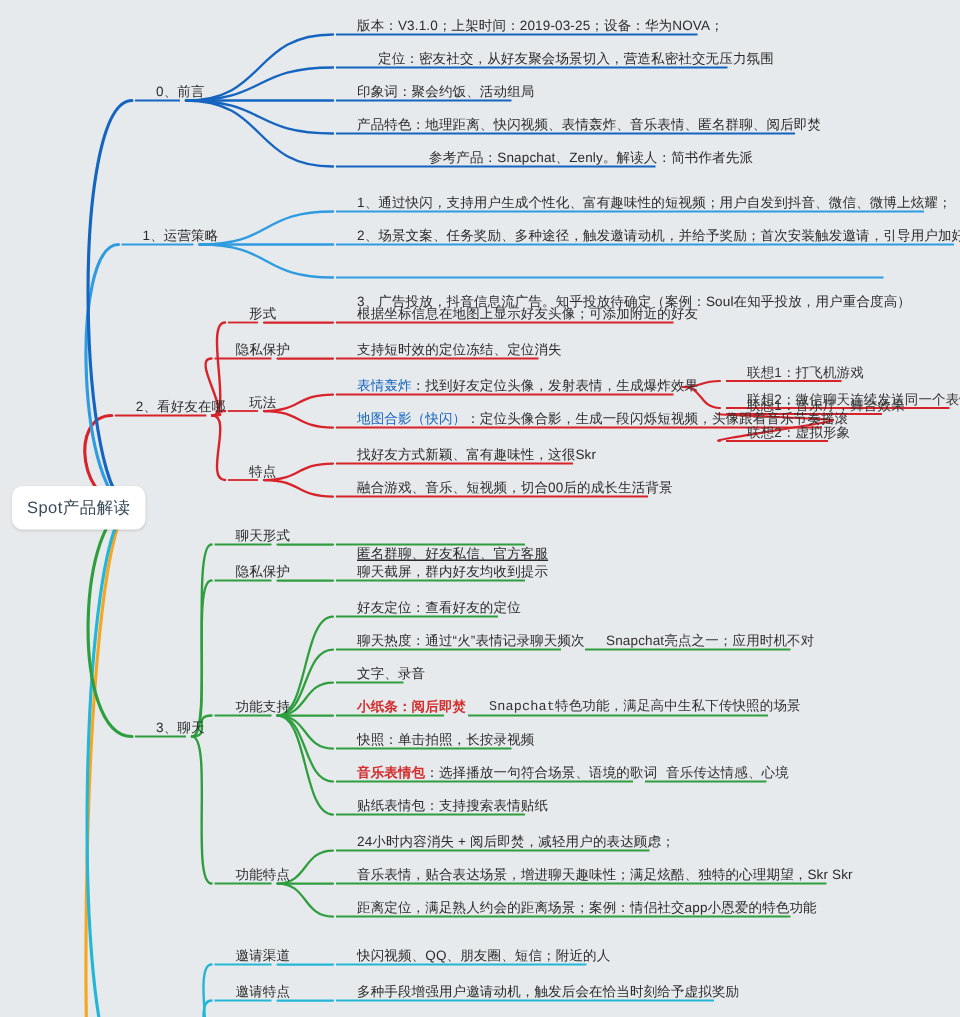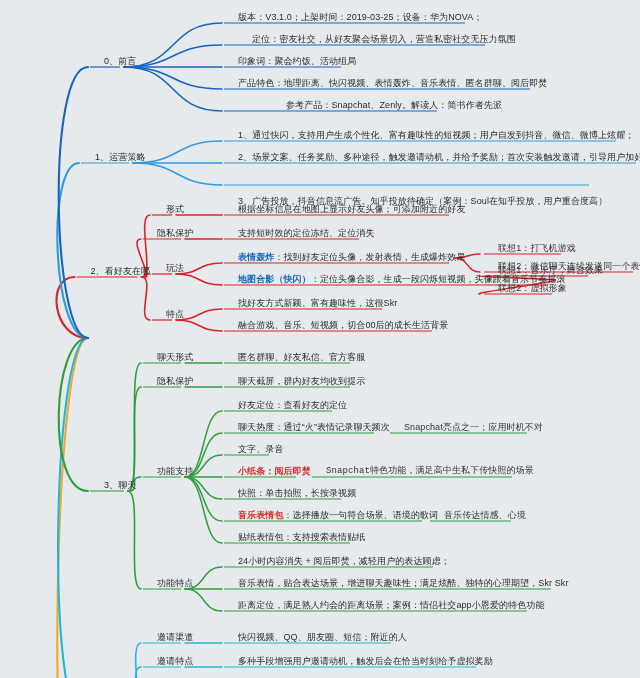--- a/index.html
+++ b/index.html
@@ -25,21 +25,21 @@
     position:absolute;
     background:#ffffff;
     border-radius:7px;
     padding:7px 10px;
     font-size:11px;
     color:#3a4a5a;
     box-shadow:0 1px 2px rgba(0,0,0,.12);
     white-space:nowrap;
     letter-spacing:.3px;
   }
-  .hl-blue{color:#1565c0;font-weight:bold;}
+  .hl-blue{color:#1565c0;font-weight:normal;}
   .hl-red{color:#d32f2f;font-weight:bold;}
   .side{font-size:9px;color:#333;}
 </style>
 </head>
 <body>
 
 <div id="canvas">
   <svg class="lines" id="svg-lines" viewBox="0 0 640 678" xmlns="http://www.w3.org/2000/svg">
       <path d="M 88 338 C 52 338, 46 858, 79 858" fill="none" stroke="#f5a623" stroke-width="2.1" stroke-linecap="round"></path>
       <path d="M 88 338 C 52 338, 46 719, 83.5 719" fill="none" stroke="#24b6d6" stroke-width="2.1" stroke-linecap="round"></path>
@@ -195,21 +195,21 @@
       <div class="node side" style="left: 484px; top: 243px;">联想1：打飞机游戏</div>
       <div class="node side" style="left: 484px; top: 261px;">联想2：微信聊天连续发送同一个表情</div>
       <div class="node " style="left: 224px; top: 274px;"><span class="hl-blue">地图合影（快闪）</span><span>：定位头像合影，生成一段闪烁短视频，头像跟着音乐节奏摇滚</span></div>
       <div class="node side" style="left: 484px; top: 265px;">联想1：音乐厅，舞台效果</div>
       <div class="node side" style="left: 484px; top: 283px;">联想2：虚拟形象</div>
       <div class="node " style="left: 152px; top: 263px;">玩法</div>
       <div class="node " style="left: 224px; top: 298px;"><span>找好友方式新颖、富有趣味性，这很Skr</span></div>
       <div class="node " style="left: 224px; top: 320px;"><span>融合游戏、音乐、短视频，切合00后的成长生活背景</span></div>
       <div class="node " style="left: 152px; top: 309px;">特点</div>
       <div class="node " style="left: 76.5px; top: 266px;">2、看好友在哪</div>
-      <div class="node " style="left: 224px; top: 352px;"><span>匿名群聊、好友私信、官方客服</span></div>
+      <div class="node " style="left: 224px; top: 364px; text-decoration: underline;"><span>匿名群聊、好友私信、官方客服</span></div>
       <div class="node " style="left: 143px; top: 352px;">聊天形式</div>
       <div class="node " style="left: 224px; top: 376px;"><span>聊天截屏，群内好友均收到提示</span></div>
       <div class="node " style="left: 143px; top: 376px;">隐私保护</div>
       <div class="node " style="left: 224px; top: 400px;"><span>好友定位：查看好友的定位</span></div>
       <div class="node " style="left: 224px; top: 422px;"><span>聊天热度：通过“火”表情记录聊天频次</span></div>
       <div class="node side" style="left: 390px; top: 422px;">Snapchat亮点之一；应用时机不对</div>
       <div class="node " style="left: 224px; top: 444px;"><span>文字、录音</span></div>
       <div class="node " style="left: 224px; top: 466px;"><span class="hl-red">小纸条：阅后即焚</span></div>
       <div class="node side" style="left: 312px; top: 466px; font-family: Liberation Mono, monospace;">Snapchat特色功能，满足高中生私下传快照的场景</div>
       <div class="node " style="left: 224px; top: 488px;"><span>快照：单击拍照，长按录视频</span></div>
@@ -220,13 +220,14 @@
       <div class="node " style="left: 224px; top: 556px;"><span>24小时内容消失 + 阅后即焚，减轻用户的表达顾虑；</span></div>
       <div class="node " style="left: 224px; top: 578px;"><span>音乐表情，贴合表达场景，增进聊天趣味性；满足炫酷、独特的心理期望，Skr Skr</span></div>
       <div class="node " style="left: 224px; top: 600px;"><span>距离定位，满足熟人约会的距离场景；案例：情侣社交app小恩爱的特色功能</span></div>
       <div class="node " style="left: 143px; top: 578px;">功能特点</div>
       <div class="node " style="left: 90px; top: 480px;">3、聊天</div>
       <div class="node " style="left: 224px; top: 632px;"><span>快闪视频、QQ、朋友圈、短信；附近的人</span></div>
       <div class="node " style="left: 143px; top: 632px;">邀请渠道</div>
       <div class="node " style="left: 224px; top: 656px;"><span>多种手段增强用户邀请动机，触发后会在恰当时刻给予虚拟奖励</span></div>
       <div class="node " style="left: 143px; top: 656px;">邀请特点</div>
     </div>
+  <div class="root" id="root-node" style="left: 8px; top: 323.5px;">Spot产品解读</div>
 </div>
 
 </body></html>

